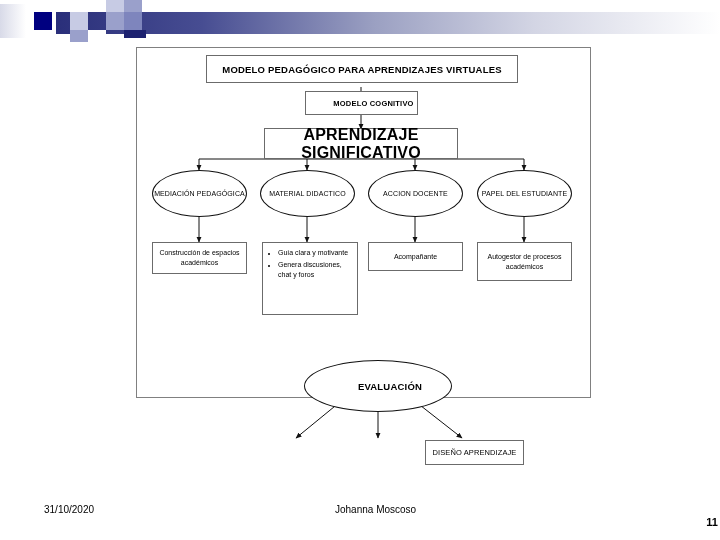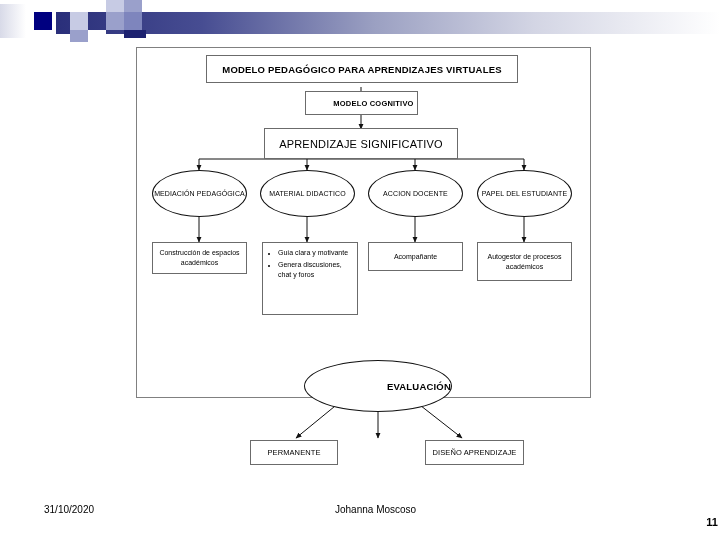--- a/index.html
+++ b/index.html
@@ -61,22 +61,22 @@
     font-size: 9.5px;
     letter-spacing: .2px;
   }
   .b-sub {
     font-weight: bold;
     font-size: 7.5px;
     letter-spacing: .2px;
     padding-left: 24px;
   }
   .b-big {
-    font-weight: normal;
-    font-size: 11px;
+    font-weight: bold;
+    font-size: 16px;
     letter-spacing: .2px;
   }
   .e-label {
     font-size: 7px;
     line-height: 1.35;
     letter-spacing: .1px;
   }
   .d-label {
     font-size: 7px;
     line-height: 1.4;
@@ -243,27 +243,24 @@
   </div>
 
   <div class="node box d-label" style="left:368px; top:200px; width:95px; height:29px;">
     <span>Acompañante</span>
   </div>
 
   <div class="node box d-label" style="left:477px; top:200px; width:95px; height:39px;">
     <span>Autogestor de procesos académicos</span>
   </div>
 
-  <div class="node ellipse b-sub" style="left:304px; top:318px; width:148px; height:52px;justify-content:flex-end;">
+  <div class="node ellipse b-sub" style="left:304px; top:318px; width:148px; height:52px;">
     <span style="font-size:9.5px">EVALUACIÓN</span>
   </div>
 
-  <div class="node box f-label" style="left:250px; top:398px; width:88px; height:25px;">
-    <span>PERMANENTE</span>
-  </div>
   <div class="node box f-label" style="left:425px; top:398px; width:99px; height:25px;">
     <span>DISEÑO APRENDIZAJE</span>
   </div>
 
 </div>
 
 <div id="footer">
   <div id="footer-date">31/10/2020</div>
   <div id="footer-author">Johanna Moscoso</div>
   <div id="footer-pagenum">11</div>

